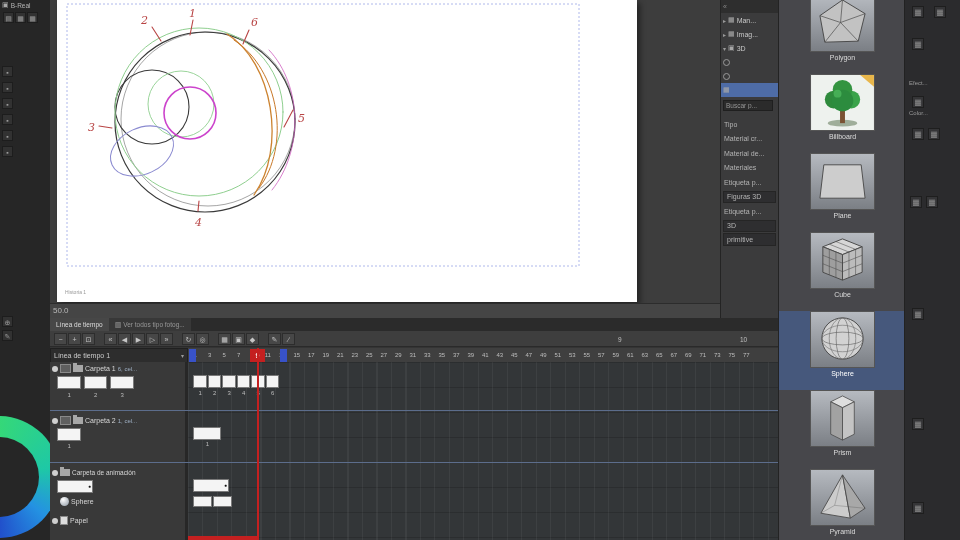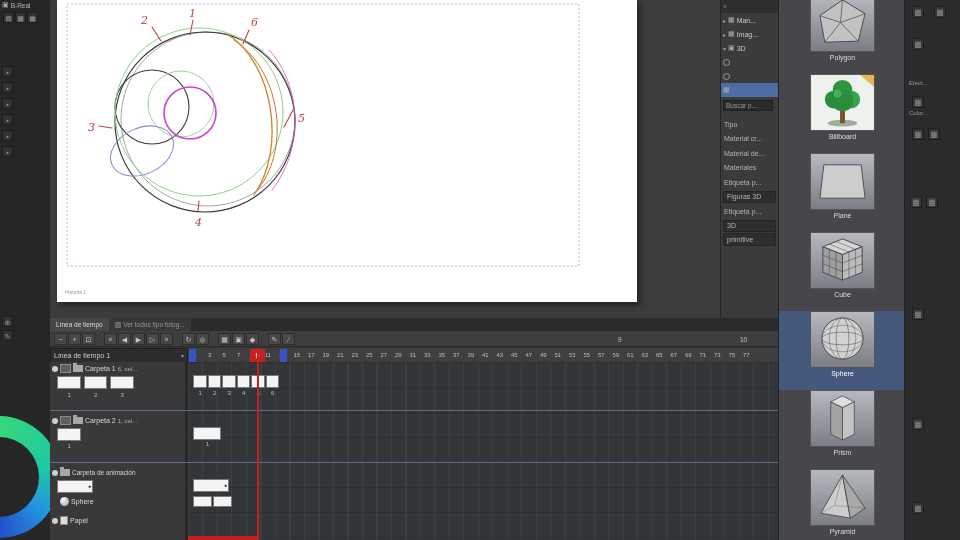--- a/index.html
+++ b/index.html
@@ -164,20 +164,23 @@
           <text x="84" y="24">2</text>
           <text x="31" y="131">3</text>
           <text x="138" y="226">4</text>
           <text x="241" y="122">5</text>
           <text x="194" y="26">6</text>
         </g>
         <text x="8" y="294" font-size="5" fill="#999">Historia 1</text>
       </svg>
     </div>
   </div>
+  <div id="canvas-status">
+    <span>50.0</span>
+  </div>
 
   <div id="props">
     <div class="props-head">
       <span class="ph-icon">«</span>
     </div>
     <div class="tree-row">
       <span class="caret">▸</span>
       <span class="ticon">▦</span>
       <span>Man...</span>
     </div>

